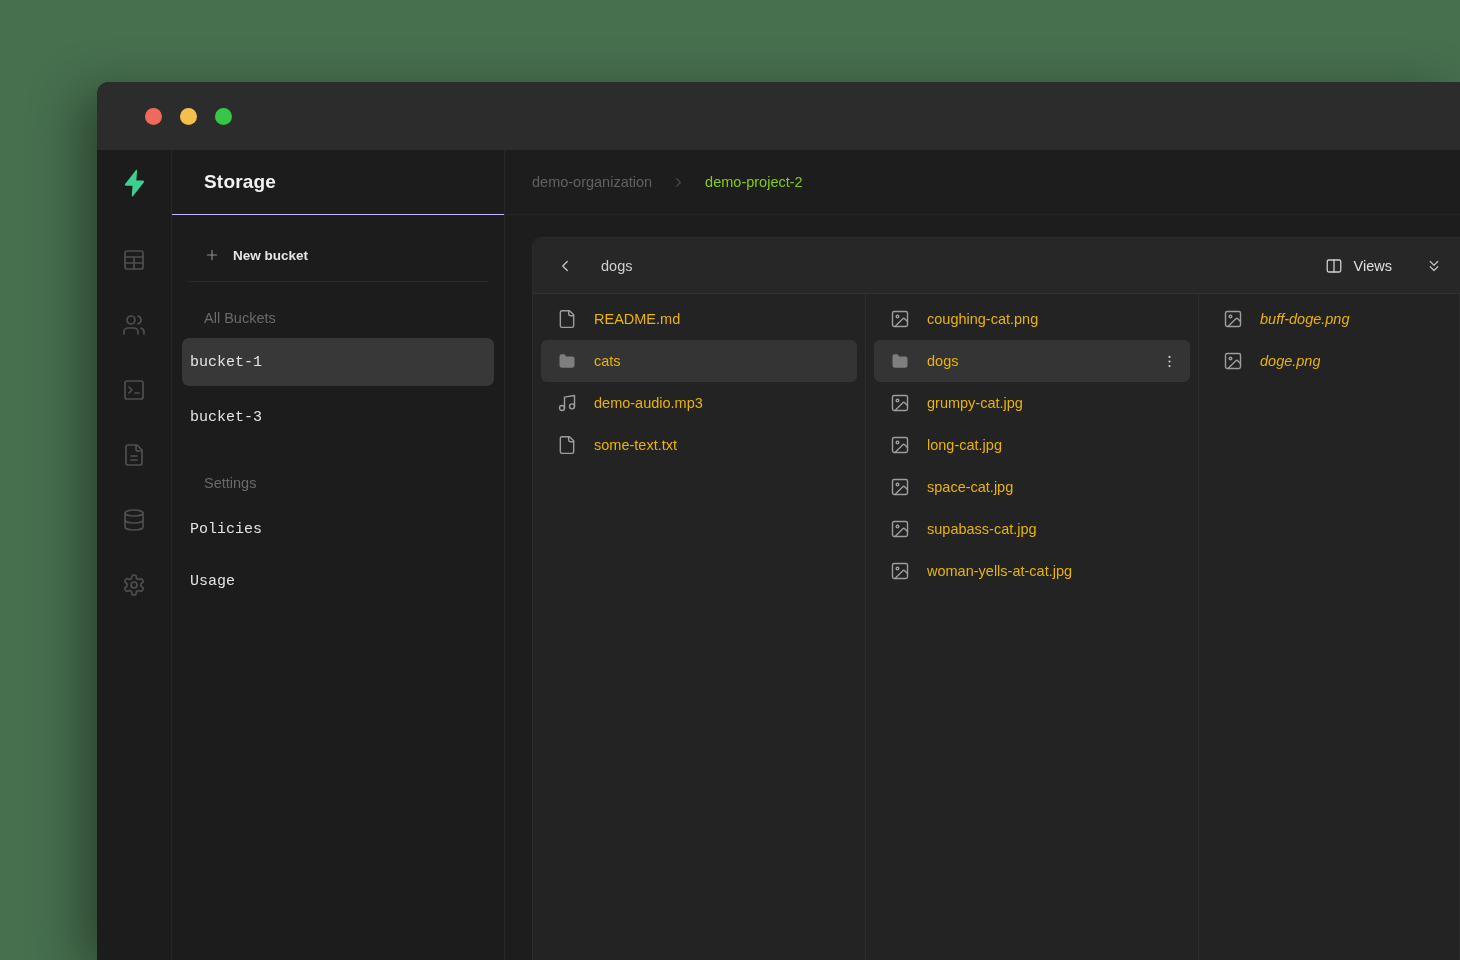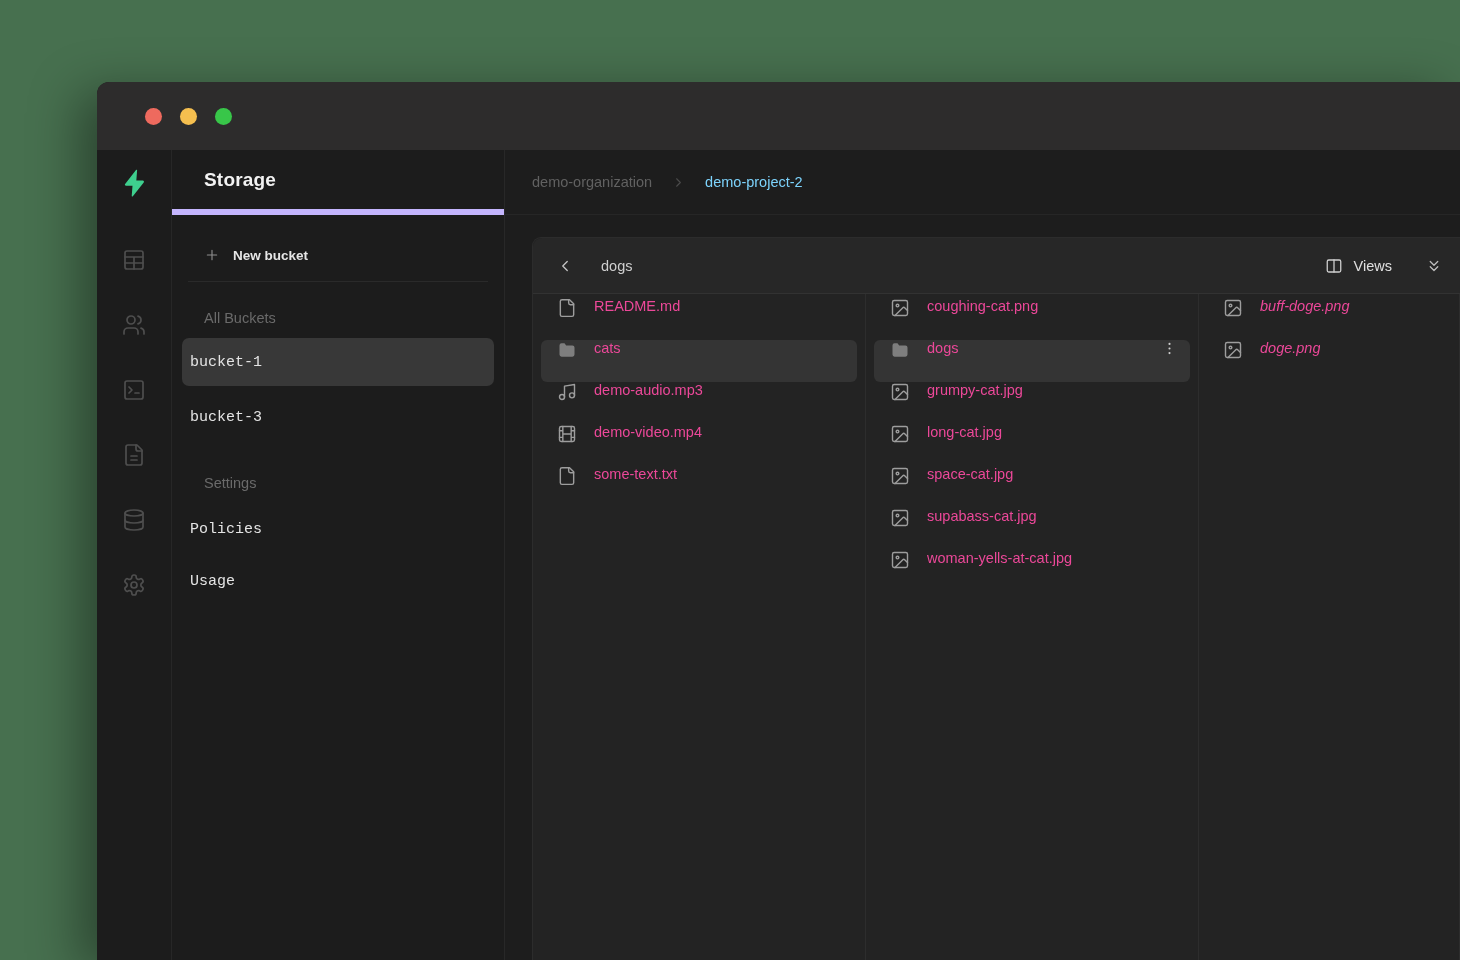--- a/index.html
+++ b/index.html
@@ -29,21 +29,21 @@
     display:flex; flex-direction:column; align-items:center; background:#1c1c1c;
   }
   .rail-logo { height:66px; display:flex; align-items:center; justify-content:center; }
   .rail-logo svg { width:30px; height:30px; }
   .rail-nav { display:flex; flex-direction:column; gap:41px; padding-top:32px; align-items:center; }
   .rail-btn { width:24px; height:24px; color:#4e4e4e; background:none; border:none; cursor:pointer; }
   .rail-btn svg { width:24px; height:24px; }
 
   
   .sidebar { width:333px; flex:none; border-right:1px solid #282828; display:flex; flex-direction:column; background:#1c1c1c; }
-  .sidebar-header { height:65px; flex:none; border-bottom:6px solid #c4b5fd; display:flex; align-items:center; padding-left:32px;text-align:center; }
+  .sidebar-header { height:65px; flex:none; border-bottom:1px solid #c4b5fd; display:flex; align-items:center; padding-left:32px;text-align:center; }
   .sidebar-title { font-size:19px; font-weight:700; color:#f2f2f2; letter-spacing:.2px; }
   .sidebar-body { padding:22px 10px 0 10px; }
   .new-bucket {
     display:flex; align-items:center; gap:13px; height:36px; padding-left:22px;
     color:#e6e6e6; font-size:13.5px; font-weight:700; cursor:pointer;
   }
   .new-bucket .icon { color:#8d8d8d; display:flex; }
   .new-bucket .icon svg { width:16px; height:16px; }
   .sb-divider { border:none; border-top:1px solid #2a2a2a; margin:8px 6px 16px 6px; }
   .section-label { padding-left:22px; height:40px; display:flex; align-items:center; color:#6a6a6a; font-size:14.5px; }
@@ -55,21 +55,21 @@
   .sb-section + .sb-section { margin-top:22px; }
   .sb-section.links .sb-row { height:52px; margin-bottom:0; }
 
   
   .main { flex:1; min-width:0; display:flex; flex-direction:column; background:#1d1d1d; }
   .main-header {
     height:65px; flex:none; border-bottom:1px solid #262626;
     display:flex; align-items:center; gap:19px; padding-left:27px; font-size:14.5px;
   }
   .crumb { color:#616161; cursor:pointer; }
-  .crumb:last-child { color:#7dd3fc; }
+  .crumb:last-child { color:#84cc16; }
   .crumb-sep { color:#4a4a4a; display:flex; }
   .crumb-sep svg { width:15px; height:15px; }
 
   .explorer {
     flex:1; min-height:0; margin:22px 0 0 27px;
     background:#232323; border:1px solid #2c2c2c; border-right:none; border-bottom:none;
     border-top-left-radius:9px; display:flex; flex-direction:column;
   }
   .toolbar {
     height:56px; flex:none; background:#272727; border-bottom:1px solid #323232;
@@ -86,22 +86,22 @@
   .views-btn .icon { color:#d0d0d0; display:flex; }
   .views-btn .icon svg { width:18px; height:18px; }
   .collapse-btn { color:#bdbdbd; background:none; border:none; display:flex; cursor:pointer; }
   .collapse-btn svg { width:18px; height:18px; }
 
   .columns { flex:1; min-height:0; display:flex; }
   .col { width:333px; flex:none; border-right:1px solid #2d2d2d; padding-top:4px; }
   .col:last-child { flex:1; width:auto;font-style:italic; }
   .row {
     height:42px; margin:0 8px; padding:0 12px 0 16px; border-radius:6px;
-    display:flex; gap:17px; cursor:pointer;
-    font-size:14.5px; color:#ec4899;
+    display:flex; align-items:center; gap:17px; cursor:pointer;
+    font-size:14.5px; color:#eab308;
   }
   .row.selected { background:#343434; }
   .ficon { width:20px; height:20px; flex:none; color:#9d9d9d; display:flex; }
   .ficon svg { width:20px; height:20px; }
   .ficon.folder { color:#7e7e7e; }
   .row-label { white-space:nowrap; overflow:hidden; text-overflow:ellipsis; }
   .row-menu { margin-left:auto; color:#cfcfcf; background:none; border:none; display:flex; cursor:pointer; }
   .row-menu svg { width:17px; height:17px; }
 </style>
 </head>
@@ -249,29 +249,20 @@
                     <path d="M9 18V5l12-2v13"></path>
                     <circle cx="6" cy="18" r="3"></circle>
                     <circle cx="18" cy="16" r="3"></circle>
                   </svg>
                 </span>
                 <span class="row-label">demo-audio.mp3</span>
               </div>
               <div class="row">
                 <span class="ficon">
                   <svg viewBox="0 0 24 24" fill="none" stroke="currentColor" stroke-width="1.7" stroke-linecap="round" stroke-linejoin="round">
-                    <rect x="3" y="3" width="18" height="18" rx="2"></rect>
-                    <path d="M7 3v18M17 3v18M3 8h4M3 16h4M17 8h4M17 16h4M7 12h10"></path>
-                  </svg>
-                </span>
-                <span class="row-label">demo-video.mp4</span>
-              </div>
-              <div class="row">
-                <span class="ficon">
-                  <svg viewBox="0 0 24 24" fill="none" stroke="currentColor" stroke-width="1.7" stroke-linecap="round" stroke-linejoin="round">
                     <path d="M15 2H6a2 2 0 0 0-2 2v16a2 2 0 0 0 2 2h12a2 2 0 0 0 2-2V7Z"></path>
                     <path d="M14 2v4a2 2 0 0 0 2 2h4"></path>
                   </svg>
                 </span>
                 <span class="row-label">some-text.txt</span>
               </div>
             </div>
             <div class="col">
               <div class="row">
                 <span class="ficon">

